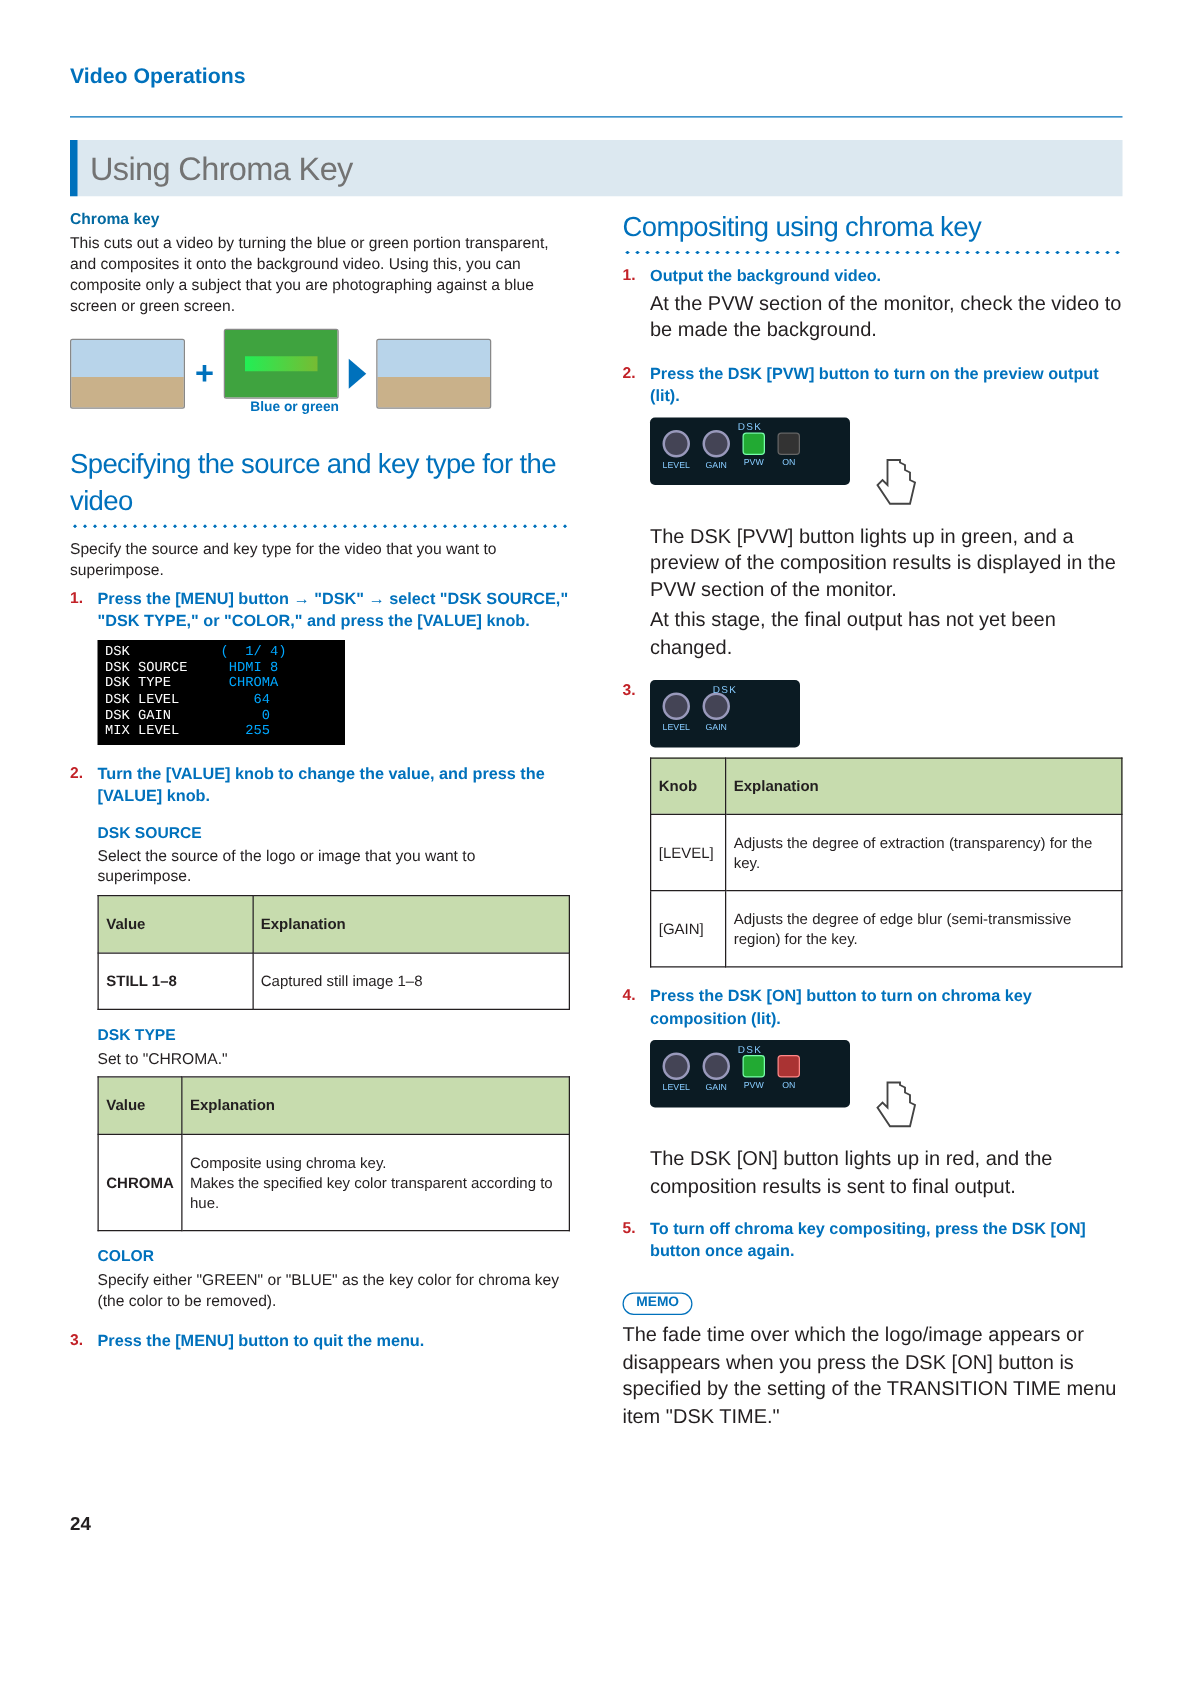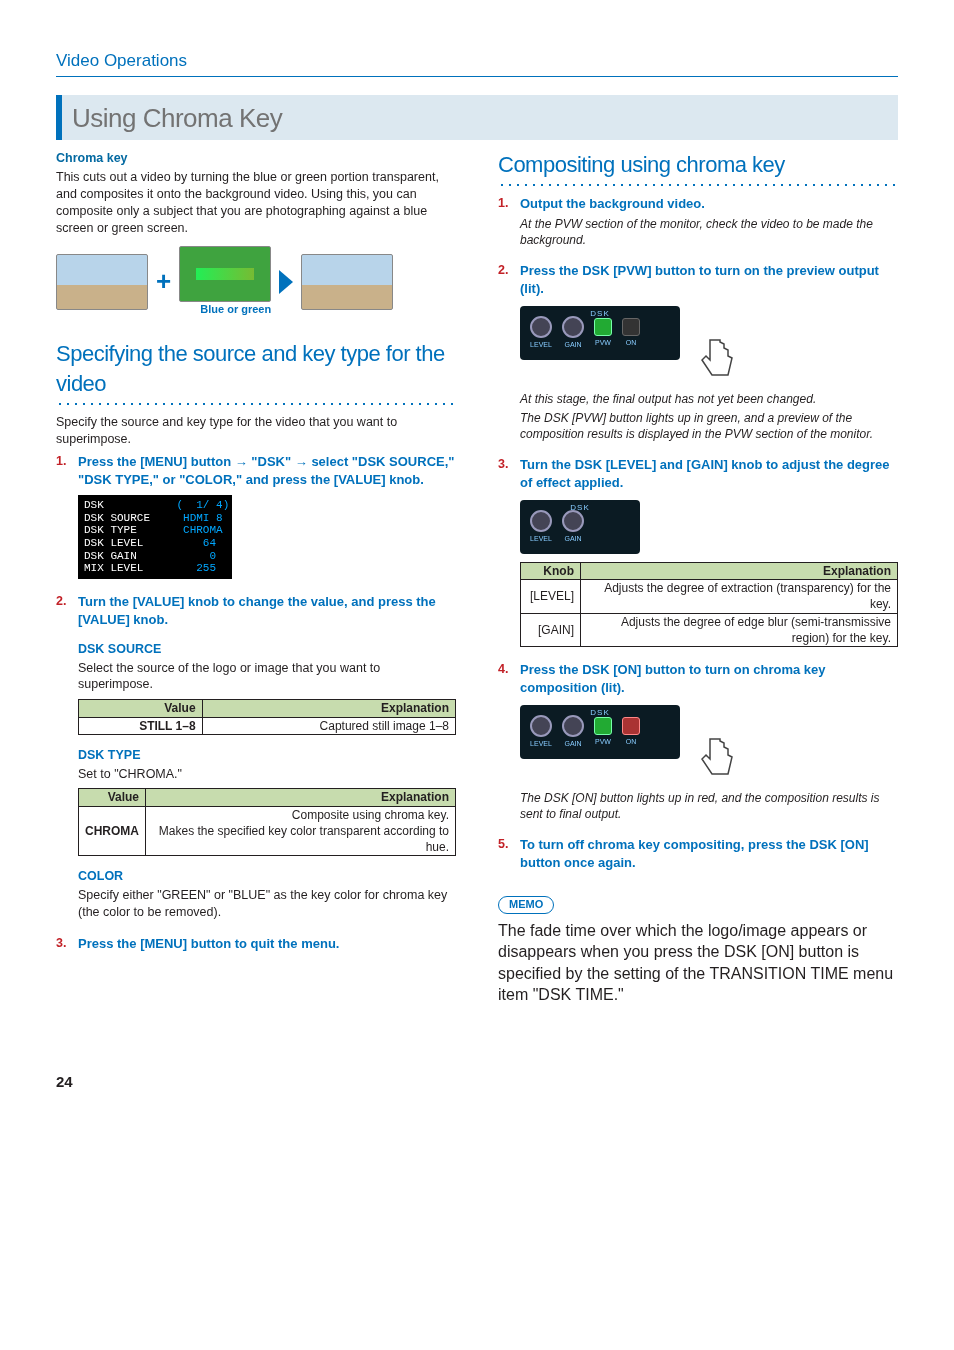--- a/index.html
+++ b/index.html
@@ -8,23 +8,23 @@
     width: 954px;
     background: #fff;
     color: #231f20;
     padding: 50px 56px 40px 56px;
     font-size: 12.5px;
     line-height: 1.35;
   }
   .breadcrumb {
     color: #0071bc;
     font-size: 17px;
-    font-weight: 400;
+    font-weight: 700;
     border-bottom: 1.5px solid #0071bc;
-    padding-bottom: 3px;
+    padding-bottom: 20px;
     margin-bottom: 18px;
   }
   .h1-bar {
     background: #dce8f0;
     border-left: 6px solid #0071bc;
     padding: 6px 10px 4px 10px;
     margin-bottom: 10px;
   }
   .h1-bar h1 {
     color: #737373;
@@ -72,38 +72,38 @@
     top: 0;
     color: #c22127;
     font-weight: 700;
   }
   .step-title {
     color: #0071bc;
     font-weight: 700;
     font-size: 13px;
     margin-top: 20px;
   }
-  .step-body { margin-top: 3px; font-size: 12px; font-style: italic; }
+  .step-body { margin-top: 3px; font-size: 16px; }
   .blue-bold {
     color: #0071bc;
     font-weight: 700;
     font-size: 12.5px;
     margin-top: 12px;
     margin-bottom: 2px;
   }
   table.grn {
     border-collapse: collapse;
     width: 100%;
     margin-top: 6px;
     font-size: 12px;
   }
   table.grn th, table.grn td {
     border: 1px solid #231f20;
-    padding: 0 6px;
-    text-align: right;
+    padding: 14px 6px;
+    text-align: left;
     vertical-align: middle;
   }
   table.grn th {
     background: #c7dcae;
     font-weight: 700;
   }
   table.grn td.k { font-weight: 700; }
   .memo-pill {
     display: inline-block;
     border: 1.4px solid #0071bc;
@@ -134,21 +134,21 @@
   }
   .plus { color:#0071bc; font-size:26px; font-weight:700; }
   .tri {
     width:0; height:0;
     border-top:12px solid transparent;
     border-bottom:12px solid transparent;
     border-left:14px solid #0071bc;
   }
   .caption { text-align:right; font-weight:700; font-size:11px; color:#0071bc; width:92px;}
   .lcd {
-    width:154px; background:#000; color:#00a7ff; font-family:"Courier New",monospace;
+    width:198px; background:#000; color:#00a7ff; font-family:"Courier New",monospace;
     font-size:11px; line-height:1.15; padding:4px 6px; margin:6px 0 10px 0;
     white-space:pre;
   }
   .lcd .w{ color:#fff; }
   .dsk-panel {
     width:160px; height:54px; background:#0b1b23; border-radius:4px;
     display:flex; align-items:center; gap:10px; padding:8px 10px; margin:8px 0;
     color:#7a8; font-size:7px; position:relative;
   }
   .knob-ic{width:22px;height:22px;border-radius:50%;background:#445;border:2px solid #99b;}
@@ -287,26 +287,25 @@
                 <span>ON</span>
               </div>
           </div>
           <div class="handcursor">
             <svg viewBox="0 0 60 60">
                 <path d="M20 10 L20 30 L16 26 L12 30 L22 45 L38 45 L42 28 L38 26 L38 20 L34 18 L34 14 L30 12 L30 10 Z" fill="none" stroke="#444" stroke-width="1.5"></path>
               </svg>
           </div>
         </div>
         <div style="height:20px"></div>
+        <div class="step-body">The DSK [PVW] button lights up in green, and a preview of the composition results is displayed in the PVW section of the monitor.</div>
         <div class="step-body">At this stage, the final output has not yet been changed.</div>
-        <div class="step-body">The DSK [PVW] button lights up in green, and a preview of the composition results is displayed in the PVW section of the monitor.</div>
-      </li>
-
-      <li>
-        <span class="step-title">Turn the DSK [LEVEL] and [GAIN] knob to adjust the degree of effect applied.</span>
+      </li>
+
+      <li>
         <div class="dsk-panel" style="width:120px">
           <span class="dsk-label">DSK</span>
           <div class="knob-wrap">
               <div class="knob-ic"></div>
               <span>LEVEL</span>
             </div>
           <div class="knob-wrap">
               <div class="knob-ic"></div>
               <span>GAIN</span>
             </div>

